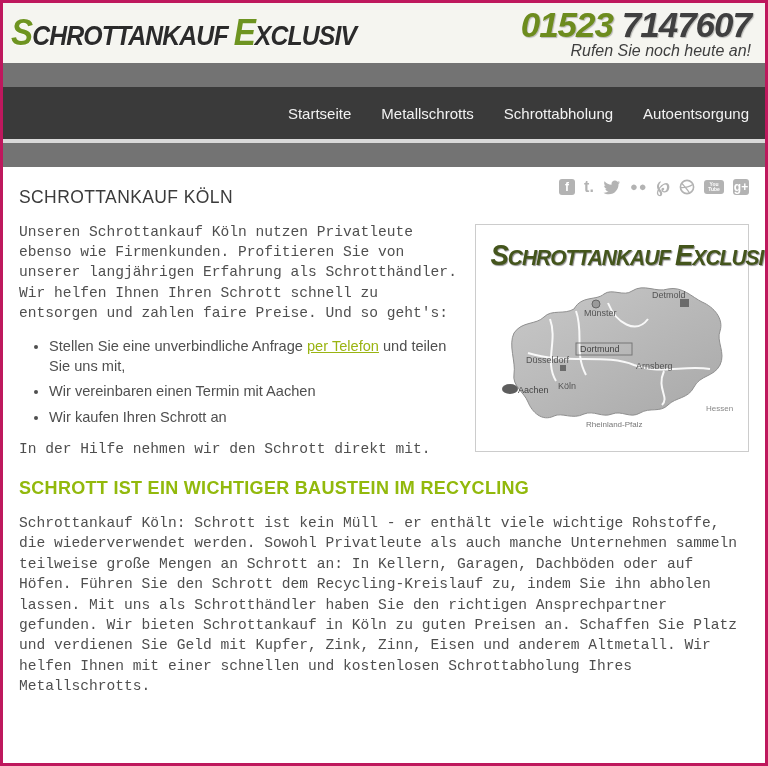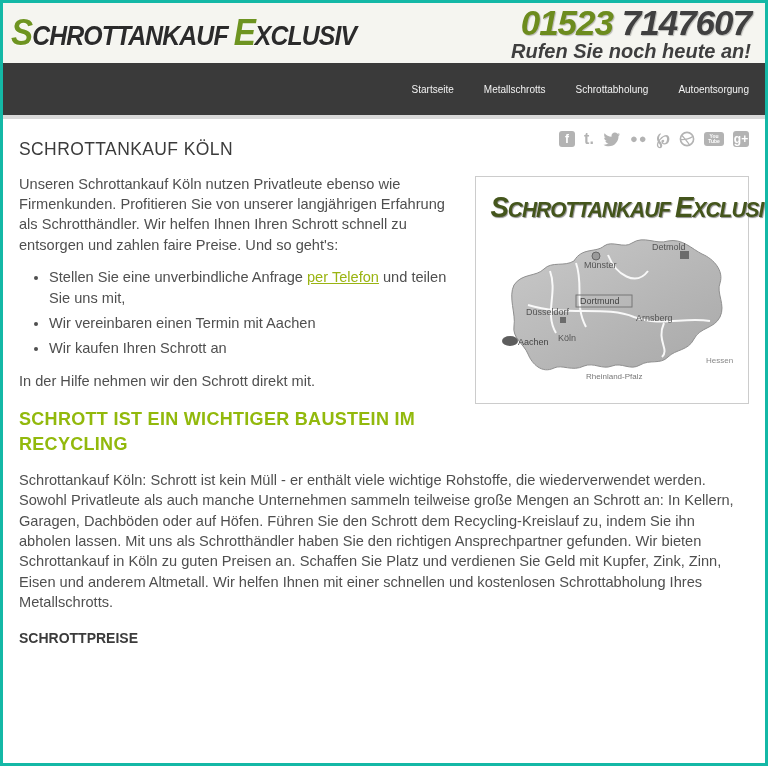--- a/index.html
+++ b/index.html
@@ -1,52 +1,52 @@
 <!DOCTYPE html>
 <html lang="de"><head>
 <meta charset="utf-8">
 <style>
   * { box-sizing: border-box; margin: 0; padding: 0; }
   html,body { width: 768px; height: 766px; }
   body { font-family: "Liberation Sans", "DejaVu Sans", sans-serif; background:#fff; }
 
   .page {
     width: 768px; height: 766px;
-    border: 3px solid #14b8a6;
+    border: 3px solid #be185d;
     background: #737373;
     overflow: hidden;
-    display: flex; flex-direction: column;
+    display: flex; flex-direction: column; gap: 24px;
   }
 
   
   .hdr {
     height: 60px; background: #f5f5f0;
     display: flex; align-items: center; justify-content: space-between;
     padding: 0 10px 0 8px; flex: 0 0 auto;
   }
   .logo { font-style: italic; font-weight: bold; letter-spacing: -1px;
           transform: scaleX(.92); transform-origin: left center;
           font-size: 27px; color: #2b2b2b; white-space: nowrap;
           text-shadow: 0 1px 0 rgba(255,255,255,.6); }
   .logo .initial { font-size: 36px; color: #6e9421; }
   .phone-block { text-align: right; line-height: 1.02; padding-right: 4px; }
   .phone-number { font-size: 35px; font-weight: bold; font-style: italic;
                   color: #404040; letter-spacing: -1px;
                   text-shadow: 1px 1px 1px rgba(0,0,0,.25); white-space: nowrap; }
   .phone-number .pfx { color: #6d8c1e; }
-  .phone-tag { font-size: 20px; font-weight: bold; font-style: italic; color: #3f3f3f; }
+  .phone-tag { font-size: 16px; font-weight: normal; font-style: italic; color: #3f3f3f; }
 
   
   .nav {
     height: 56px; background: #3a3a3a; flex: 0 0 auto;
     border-bottom: 4px solid #d9d9d9;
     display: flex; align-items: center; justify-content: flex-end;
     gap: 30px; padding-right: 16px;
   }
-  .nav a { color: #f2f2f2; text-decoration: none; font-size: 10px; cursor: pointer; }
+  .nav a { color: #f2f2f2; text-decoration: none; font-size: 15px; cursor: pointer; }
 
   
   .content { flex: 1 1 auto; background: #fff; padding: 10px 16px 6px 16px;
              position: relative; color: #4f4f4f; font-size: 14.6px; line-height: 1.4;
              overflow: hidden; }
 
   .social { position: absolute; top: 10px; right: 16px; display: flex; gap: 9px;
             align-items: center; height: 20px; }
   .social .sic { color: #b3b3b3; display: inline-flex; align-items: center;
                  justify-content: center; cursor: pointer; }
@@ -58,21 +58,21 @@
   .pin-glyph { font-size: 16px; font-weight: bold; font-family: "Liberation Serif", serif; }
   .yt-box { width: 20px; height: 14px; background: #b3b3b3; border-radius: 3px;
             color:#fff; font-size: 5px; line-height: 1.1; font-weight: bold;
             display: inline-flex; flex-direction: column; align-items: center; justify-content: center; }
 
   h1.page-title { font-size: 17.5px; color: #3b3b3b; letter-spacing: .4px;
                   margin: 8px 0 12px 0; font-weight: normal; }
   .green-h { color: #92b90c; font-size: 18px; letter-spacing: .3px;
              margin: 16px 0 10px 0; font-weight: bold; }
   h3.sub-h { font-size: 14px; color: #3b3b3b; margin: 16px 0 10px 0; font-weight: bold; }
-  p { margin: 12px 0 12px 0; }
+  p { margin: 12px 0 12px 0; font-family: Liberation Mono, monospace; }
   ul.l1 { margin: 0 0 12px 0; padding-left: 30px; }
   ul.l1 > li { margin-bottom: 5px; }
   ul.l2 { list-style-type: circle; margin: 8px 0 10px 0; padding-left: 26px; }
   ul.l2 > li { margin-bottom: 4px; }
   .preline { white-space: pre-line; }
   a.green-link { color: #9ab412; text-decoration: underline; cursor: pointer; }
 
   
   .img-box { float: right; width: 274px; margin: 2px 0 10px 18px;
              border: 1px solid #cccccc; background: #fff; padding: 10px 8px 8px 8px; }
@@ -179,16 +179,15 @@
       </li>
       <li>Wir vereinbaren einen Termin mit Aachen</li>
       <li>Wir kaufen Ihren Schrott an</li>
     </ul>
 
     <p>In der Hilfe nehmen wir den Schrott direkt mit.</p>
 
     <h2 class="green-h">SCHROTT IST EIN WICHTIGER BAUSTEIN IM RECYCLING</h2>
     <p>Schrottankauf Köln: Schrott ist kein Müll - er enthält viele wichtige Rohstoffe, die wiederverwendet werden. Sowohl Privatleute als auch manche Unternehmen sammeln teilweise große Mengen an Schrott an: In Kellern, Garagen, Dachböden oder auf Höfen. Führen Sie den Schrott dem Recycling-Kreislauf zu, indem Sie ihn abholen lassen. Mit uns als Schrotthändler haben Sie den richtigen Ansprechpartner gefunden. Wir bieten Schrottankauf in Köln zu guten Preisen an. Schaffen Sie Platz und verdienen Sie Geld mit Kupfer, Zink, Zinn, Eisen und anderem Altmetall. Wir helfen Ihnen mit einer schnellen und kostenlosen Schrottabholung Ihres Metallschrotts.</p>
 
-    <h3 class="sub-h">SCHROTTPREISE</h3>
 
   </main>
 </div>
 
 </body></html>

